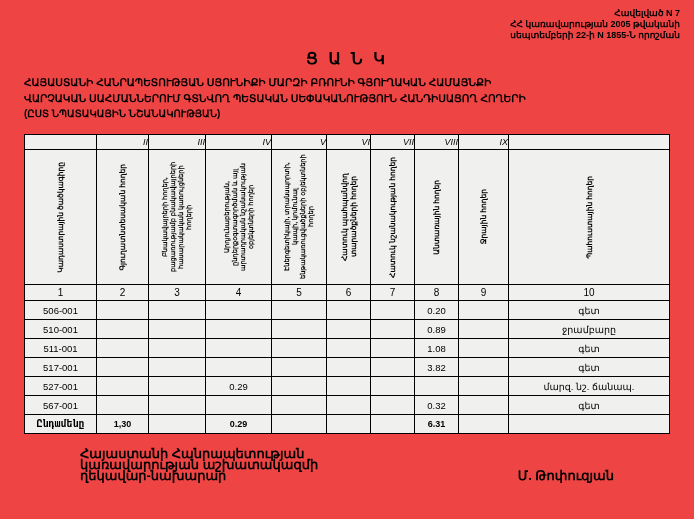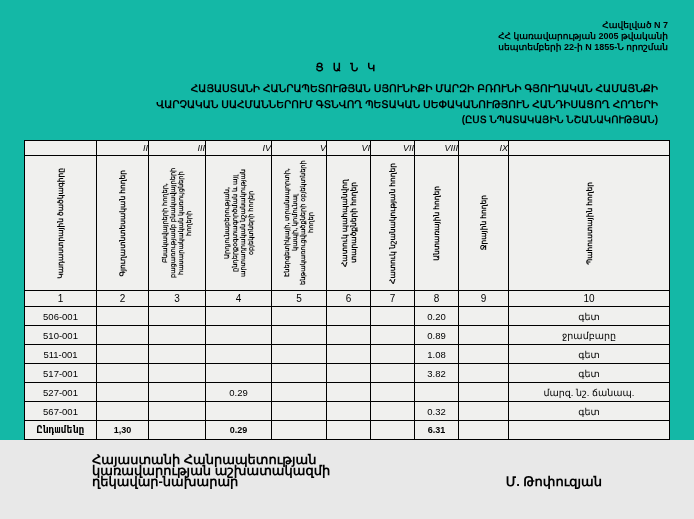--- a/index.html
+++ b/index.html
@@ -10,43 +10,43 @@
   body {
     width: 694px;
     height: 519px;
     font-family: "Liberation Sans", sans-serif;
     color: #000;
     overflow: hidden;
   }
   .page {
     position: relative;
     width: 694px;
-    height: 440px;
-    background: #14b8a6;
+    height: 519px;
+    background: #ef4444;
     box-sizing: border-box;
-    padding: 12px;
+    padding: 0;
   }
   .header-right {
     text-align: right;
     font-size: 9px;
     line-height: 11px;
     padding: 8px 14px 0 0;
     font-weight: bold;
   }
   .header-right div { white-space: nowrap; }
 
   .doc-kind {
     text-align: center;
-    font-size: 11px;
+    font-size: 16px;
     letter-spacing: 3px;
     font-weight: bold;
     margin-top: 8px;
   }
   .title {
-    text-align: right;
+    text-align: left;
     font-size: 10.5px;
     font-weight: bold;
     line-height: 16px;
     margin: 6px 24px 0 24px;
   }
   .title .sub {
     font-weight: bold;
     font-size: 10px;
   }
 

